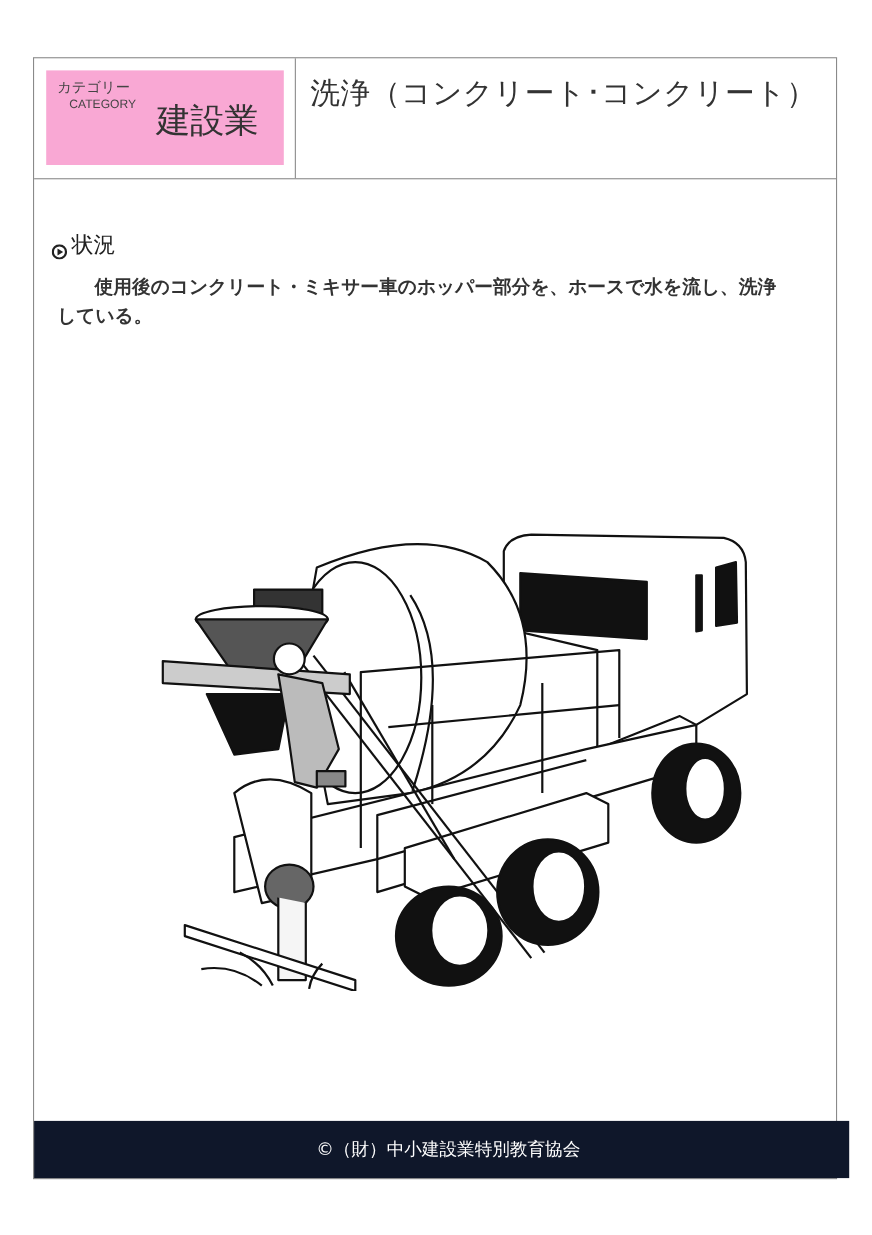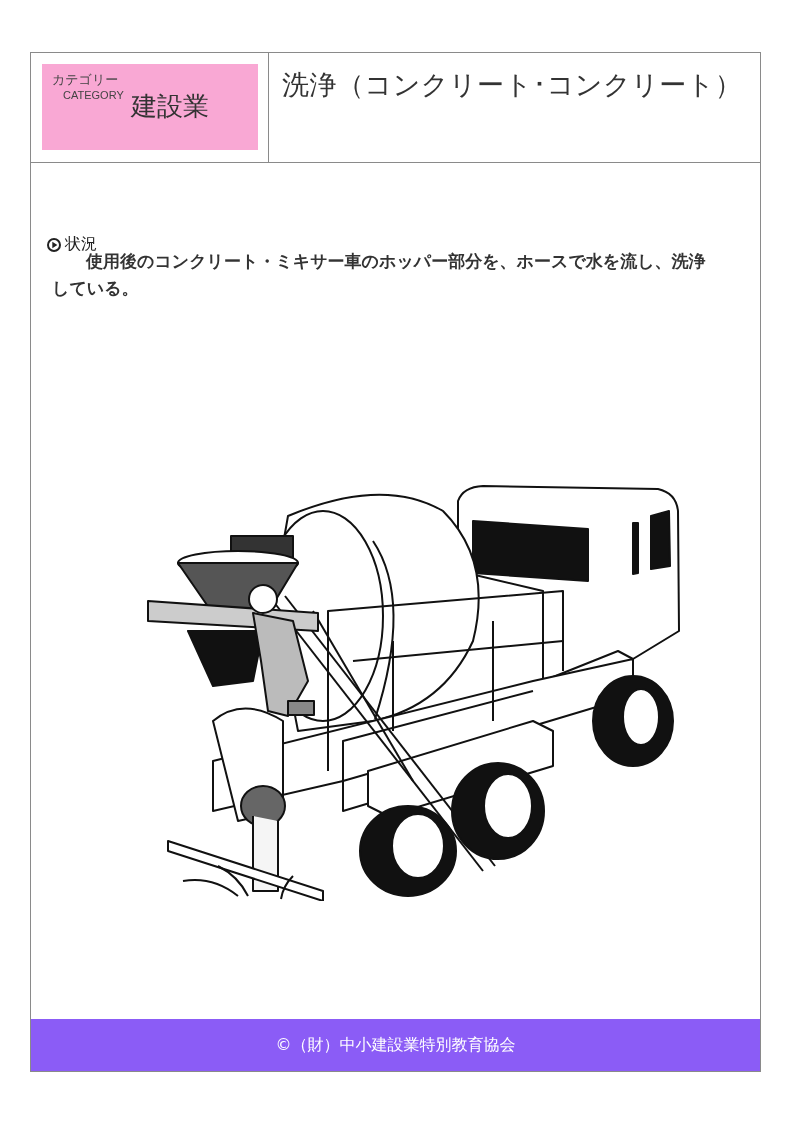--- a/index.html
+++ b/index.html
@@ -7,30 +7,30 @@
          font-family:"DejaVu Sans","Liberation Sans",sans-serif; color:#333; }
   .frame { position:absolute; left:30px; top:52px; width:731px; height:1020px;
            border:1px solid #8a8a8a; box-sizing:border-box; }
   .header { position:absolute; left:0; top:0; width:100%; height:110px;
             border-bottom:1px solid #8a8a8a; box-sizing:border-box; }
   .cat-box { position:absolute; left:11px; top:11px; width:216px; height:86px;
              background:#f9a8d4; }
   .cat-jp { position:absolute; left:10px; top:7px; font-size:13px; color:#444; }
   .cat-en { position:absolute; left:9px; top:25px; font-size:11px; color:#444;
             font-family:"Liberation Sans",sans-serif;margin-left:12px; }
-  .cat-val { position:absolute; left:89px; top:25px; font-size:26px; color:#333; }
+  .cat-val { position:absolute; left:100px; top:25px; font-size:31px; color:#333; }
   .divider { position:absolute; left:237px; top:0; width:1px; height:109px; background:#8a8a8a; }
   .title { position:absolute; left:251px; top:14px; font-size:27px; color:#333; white-space:nowrap; letter-spacing:0.5px; }
   .subtitle { position:absolute; left:251px; top:54px; font-size:17px; color:#333; white-space:nowrap; }
-  .section { position:absolute; left:16px; top:156px; font-size:16px; color:#222; display:flex; align-items:center;margin-top:25px; }
+  .section { position:absolute; left:16px; top:156px; font-size:20px; color:#222; display:flex; align-items:flex-end; }
   .bullet { width:14px; height:14px; margin-right:4px; }
   .desc { position:absolute; left:21px; top:195px; width:670px; font-size:17px; line-height:27px; color:#333; text-indent:2em;font-weight:bold; }
   .illus { position:absolute; left:82px; top:428px; width:570px; height:420px; }
-  .footer { position:absolute; left:0; bottom:0; width:100%; height:52px; background:#8b5cf6;
-            color:#fff; font-size:16px; display:flex; align-items:center; justify-content:center; }
+  .footer { position:absolute; left:0; bottom:0; width:100%; height:52px; background:#0f172a;
+            color:#fff; font-size:16px; display:flex; align-items:center; justify-content:center;padding-left:12px; }
 </style>
 </head>
 <body>
 
 <div class="frame">
   <div class="header">
     <div class="cat-box">
       <span class="cat-jp">カテゴリー</span>
       <span class="cat-en">CATEGORY</span>
       <span class="cat-val">建設業</span>

